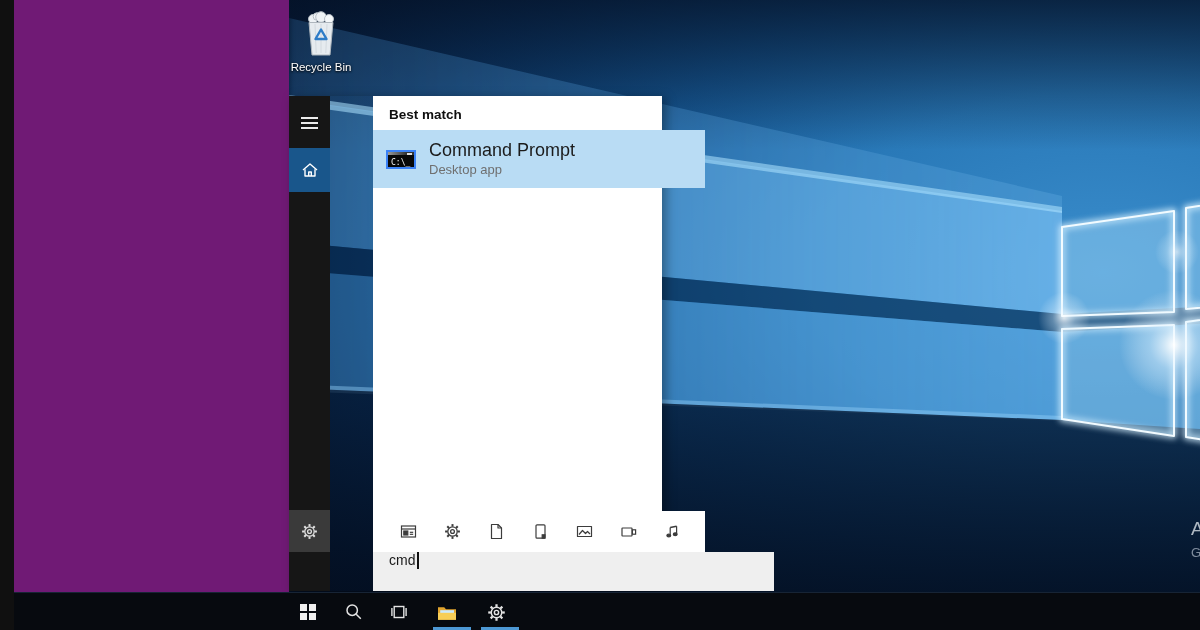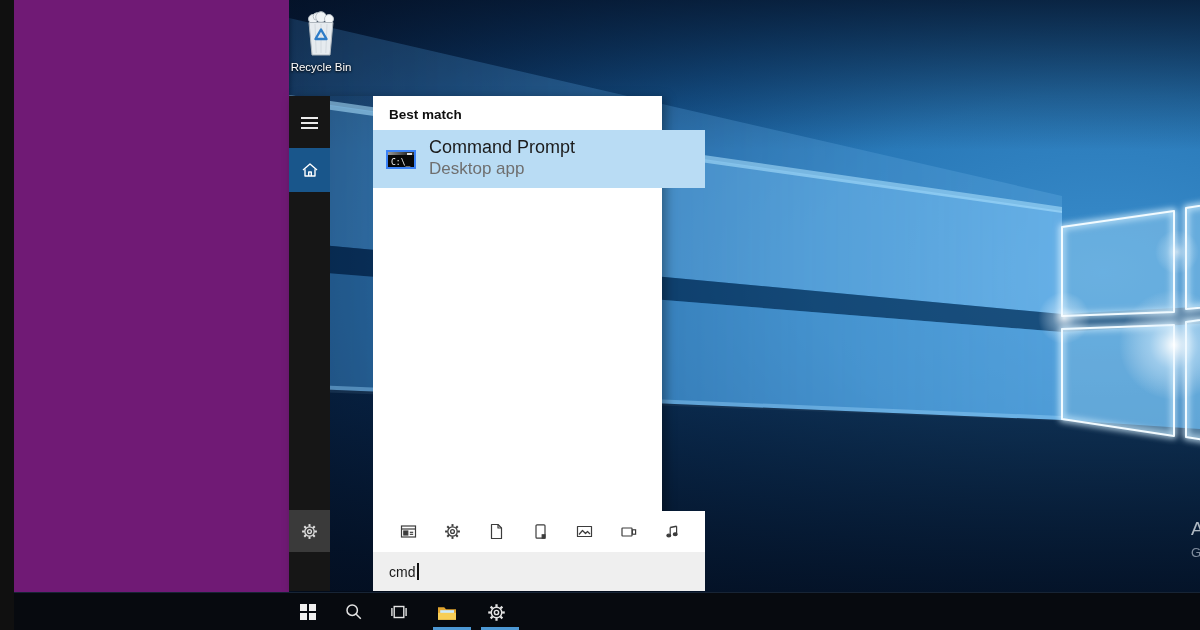--- a/index.html
+++ b/index.html
@@ -57,28 +57,28 @@
   .result-row { position:absolute; left:0; top:34px; width:332px; height:58px; background:#b9dcf4;
                 display:flex; align-items:center; padding-left:13px; cursor:pointer; }
   .cmd-icon { position:relative; width:30px; height:19px; background:#070707; border:2px solid #3b82f6; flex:0 0 30px; }
   .cmd-icon .bar { position:absolute; left:0; top:0; width:100%; height:3px;
                    background:linear-gradient(90deg,#999,#333 70%); }
   .cmd-icon .btn { position:absolute; right:2px; top:1px; width:5px; height:2px; background:#ddd; }
   .cmd-icon .glyph { position:absolute; left:3px; top:6px; font-family:"DejaVu Sans Mono","Liberation Mono",monospace;
                      font-size:8px; color:#f2f2f2; letter-spacing:0; }
   .result-text { margin-left:13px; }
   .result-title { font-size:18px; color:#1b1b1b; line-height:17px; }
-  .result-sub   { font-size:17px; color:#6f6f6f; margin-top:3px; }
+  .result-sub   { font-size:13px; color:#6f6f6f; margin-top:3px; }
 
   .filter-row { position:absolute; left:0; top:415px; width:332px; height:41px; background:#fff;
                 display:flex; align-items:center; padding-left:27px; gap:27px; color:#3c3c3c; }
   .filter-row .f-ic { width:17px; height:17px; cursor:pointer; }
 
-  .search-box { position:absolute; left:0; top:456px; width:332px; height:39px; background:#efefef;
-                display:flex; align-items:center; padding-left:16px; cursor:text; }
+  .search-box { position:absolute; left:0; top:456px; width:401px; height:39px; background:#efefef;
+                display:flex; align-items:flex-start; padding-left:16px; cursor:text; }
   .search-text { font-size:14px; color:#1a1a1a; }
   .caret { width:1.5px; height:17px; background:#111; margin-left:2px; }
 
   
   .taskbar { position:absolute; left:0; top:592px; width:1200px; height:38px; background:#070a0f;
              border-top:1px solid rgba(55,85,125,.35); z-index:10; }
   .tb-icon { position:absolute; top:0; height:38px; display:flex; align-items:center; justify-content:center;
              color:#e4e4e4; cursor:pointer; }
   .start-grid { display:grid; grid-template-columns:7.5px 7.5px; grid-template-rows:7.5px 7.5px; gap:1.5px; }
   .start-grid i { background:#f0f0f0; }

